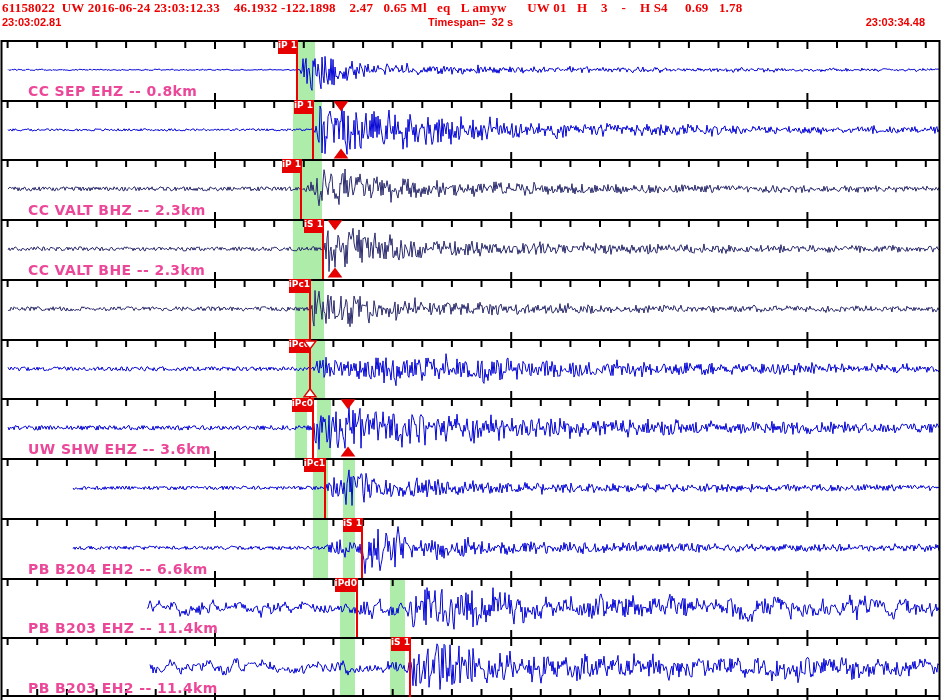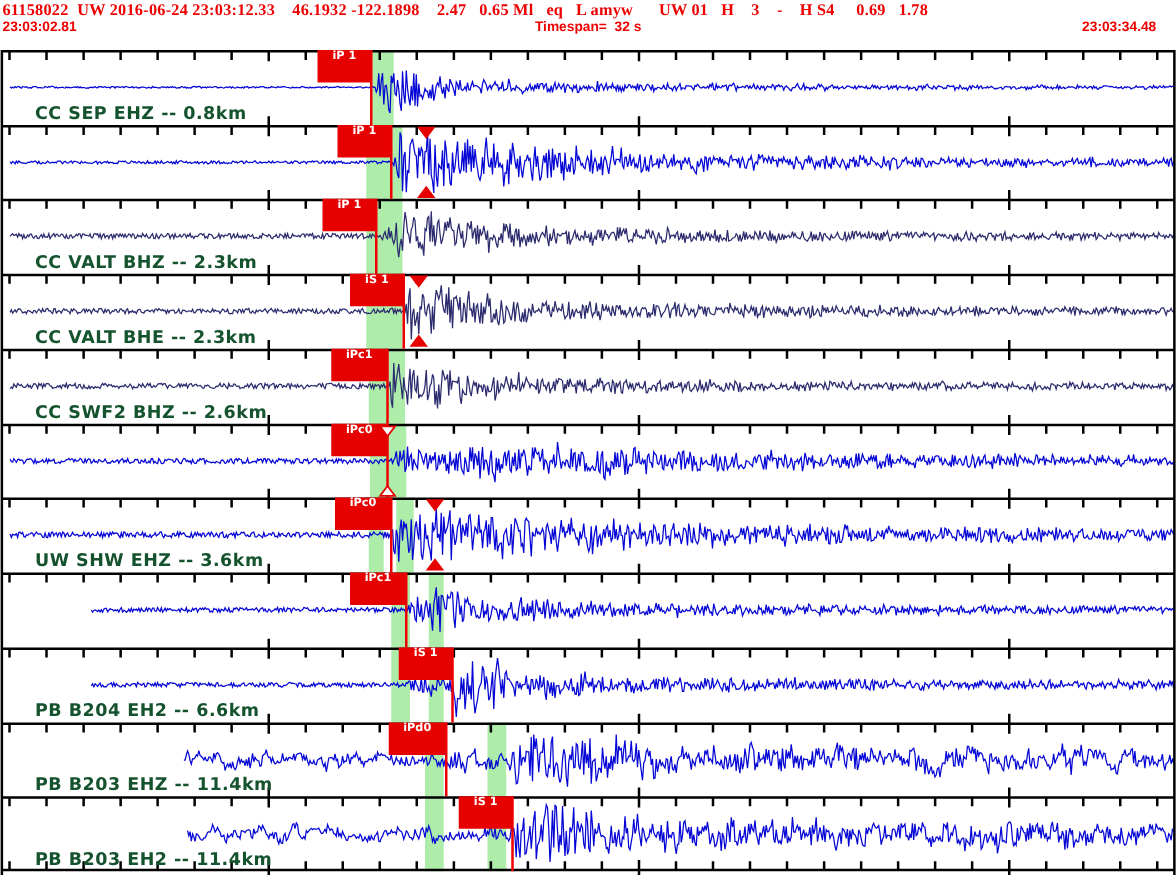--- a/index.html
+++ b/index.html
@@ -10,27 +10,27 @@
         color:#ee0000;white-space:pre;letter-spacing:0.2px;}
   .hdr2{position:absolute;left:2px;top:16px;width:937px;height:13px;
         font-family:"Liberation Sans",sans-serif;font-weight:bold;font-size:11px;color:#ee0000;}
   .hdr2 .mid{position:absolute;left:0;right:0;text-align:center;white-space:pre;}
   .hdr2 .lft{position:absolute;left:0;}
   .hdr2 .rgt{position:absolute;right:14px;margin-left:26px;}
   #plot{position:absolute;left:0;top:40px;width:941px;height:660px;}
   .row{position:absolute;left:0;width:941px;}
   .band{position:absolute;top:0;bottom:0;background:#aeecaa;}
   .wave{position:absolute;left:0;top:0;}
-  .stlabel{position:absolute;left:28px;bottom:1px;color:#14532d;
+  .stlabel{position:absolute;left:28px;bottom:1px;color:#ec4899;
         font-family:"DejaVu Sans",sans-serif;font-weight:bold;font-size:14px;
         letter-spacing:0.4px;white-space:pre;z-index:6;}
   .pline{position:absolute;top:0;bottom:0;width:2px;background:#ee0000;z-index:5;}
-  .pbox{position:absolute;top:0;height:26px;background:#e60000;color:#ffffff;
+  .pbox{position:absolute;top:0;height:14px;background:#e60000;color:#ffffff;
         font-family:"DejaVu Sans",sans-serif;font-weight:bold;font-size:9px;
-        line-height:11px;padding:0 12px;white-space:pre;z-index:6;}
+        line-height:11px;padding:0 0;white-space:pre;z-index:6;}
   .marks{position:absolute;left:0;top:0;z-index:6;}
   .overlay{position:absolute;left:0;top:0;z-index:4;pointer-events:none;}
 </style>
 </head>
 <body>
 
 <div class="app">
   <div class="hdr1">61158022  UW 2016-06-24 23:03:12.33    46.1932 -122.1898    2.47   0.65 Ml   eq   L amyw      UW 01   H    3    -    H S4     0.69   1.78</div>
   <div class="hdr2">
     <span class="lft">23:03:02.81</span>
@@ -81,21 +81,20 @@
         </svg>
         <div class="stlabel">CC VALT BHE -- 2.3km</div>
       </div>
       <div class="row" style="top: 238.92px; height: 59.73px;">
         <div class="band" style="left: 295px; width: 29px;"></div>
         <svg width="941" height="59.73" viewBox="0 0 941 59.73" class="wave">
           <polyline points="8,31.9 9,30.8 10,31.7 11,28.2 12,29.6 13,30.8 14,27.8 15,28.8 16,29.6 17,28.6 18,30.2 19,31.0 20,31.0 21,30.0 22,28.4 23,30.6 24,29.4 25,31.6 26,29.9 27,27.9 28,28.1 29,29.1 30,31.7 31,27.8 32,29.3 33,28.1 34,31.3 35,28.2 36,30.2 37,27.9 38,27.9 39,28.1 40,29.8 41,29.9 42,31.7 43,31.2 44,31.1 45,31.1 46,29.6 47,30.6 48,29.4 49,31.7 50,29.1 51,29.0 52,30.6 53,27.7 54,31.4 55,29.2 56,28.6 57,29.5 58,29.3 59,29.4 60,27.7 61,31.5 62,31.3 63,28.9 64,28.6 65,31.1 66,32.0 67,29.0 68,31.3 69,31.2 70,32.0 71,29.8 72,31.9 73,30.2 74,30.8 75,31.8 76,30.3 77,31.1 78,30.5 79,30.8 80,31.8 81,29.3 82,27.7 83,29.1 84,27.8 85,28.8 86,30.1 87,28.5 88,29.3 89,28.9 90,30.5 91,29.5 92,30.5 93,29.9 94,30.0 95,31.7 96,30.1 97,30.2 98,29.7 99,30.3 100,28.6 101,29.9 102,30.9 103,29.9 104,28.3 105,29.6 106,32.0 107,30.2 108,31.3 109,31.0 110,31.1 111,28.3 112,29.2 113,30.6 114,28.0 115,29.7 116,31.0 117,29.5 118,27.8 119,29.4 120,27.8 121,30.8 122,30.7 123,29.4 124,30.5 125,30.0 126,28.5 127,27.8 128,28.2 129,27.7 130,29.0 131,28.0 132,28.0 133,29.7 134,31.6 135,29.3 136,28.9 137,29.8 138,30.8 139,30.9 140,30.6 141,30.3 142,29.2 143,27.9 144,30.6 145,28.3 146,30.0 147,28.5 148,29.8 149,28.1 150,31.4 151,29.1 152,28.1 153,27.9 154,30.0 155,29.5 156,28.6 157,28.6 158,29.8 159,29.6 160,29.3 161,29.9 162,31.6 163,31.6 164,29.3 165,29.8 166,29.0 167,29.6 168,30.9 169,31.2 170,31.5 171,31.7 172,31.2 173,30.0 174,30.2 175,29.5 176,27.6 177,30.3 178,30.1 179,28.1 180,29.1 181,30.9 182,31.8 183,27.8 184,30.0 185,29.8 186,30.2 187,28.2 188,28.5 189,29.8 190,30.1 191,29.8 192,31.8 193,31.2 194,31.0 195,31.4 196,29.7 197,30.2 198,28.3 199,30.8 200,29.1 201,27.8 202,29.7 203,31.7 204,29.2 205,31.6 206,29.5 207,28.6 208,27.9 209,27.9 210,30.5 211,31.8 212,27.8 213,29.3 214,28.4 215,31.6 216,29.1 217,29.0 218,28.0 219,27.8 220,31.7 221,29.2 222,31.0 223,28.9 224,28.4 225,28.6 226,30.8 227,29.5 228,30.1 229,30.5 230,28.2 231,28.2 232,31.8 233,28.1 234,29.8 235,30.0 236,29.1 237,31.0 238,28.6 239,30.6 240,30.0 241,29.1 242,30.3 243,32.1 244,31.3 245,29.8 246,28.9 247,30.3 248,29.9 249,29.4 250,29.6 251,29.7 252,29.3 253,30.3 254,29.4 255,28.2 256,28.2 257,30.4 258,28.0 259,30.4 260,31.8 261,28.3 262,28.0 263,27.9 264,27.8 265,27.8 266,28.4 267,29.6 268,28.8 269,30.4 270,29.2 271,27.8 272,31.5 273,29.1 274,31.3 275,30.8 276,28.5 277,31.7 278,30.8 279,31.0 280,31.7 281,31.4 282,28.8 283,29.3 284,29.9 285,31.5 286,31.9 287,32.0 288,28.0 289,31.0 290,28.5 291,29.3 292,30.3 293,29.7 294,31.2 295,28.4 296,28.2 297,31.4 298,28.8 299,32.0 300,28.6 301,29.8 302,28.9 303,28.9 304,31.8 305,28.9 306,30.4 307,28.1 308,31.3 309,29.8 310,30.8 311,30.1 312,26.3 313,42.1 314,47.1 315,11.5 316,34.9 317,25.0 318,18.7 319,12.2 320,24.0 321,30.6 322,40.4 323,22.8 324,32.7 325,34.4 326,44.5 327,27.5 328,16.0 329,39.9 330,21.8 331,17.1 332,32.3 333,34.4 334,21.5 335,39.7 336,37.0 337,38.1 338,36.9 339,35.0 340,29.5 341,17.1 342,41.0 343,37.4 344,29.8 345,27.6 346,20.4 347,23.3 348,44.8 349,33.9 350,47.7 351,28.7 352,44.6 353,30.6 354,17.0 355,20.6 356,24.8 357,23.7 358,20.6 359,37.6 360,17.2 361,32.8 362,25.9 363,26.1 364,26.5 365,26.3 366,27.4 367,22.4 368,38.7 369,44.1 370,33.1 371,35.1 372,36.7 373,36.7 374,21.7 375,27.5 376,34.4 377,37.9 378,30.4 379,26.4 380,29.4 381,26.8 382,36.1 383,28.6 384,30.5 385,29.6 386,34.6 387,29.0 388,30.2 389,38.1 390,29.5 391,34.3 392,34.3 393,33.6 394,28.2 395,22.9 396,41.4 397,36.9 398,25.3 399,35.0 400,33.3 401,28.0 402,29.0 403,31.3 404,27.1 405,22.2 406,27.2 407,29.8 408,34.4 409,23.9 410,31.0 411,29.2 412,29.5 413,33.0 414,28.3 415,18.6 416,34.2 417,31.5 418,27.5 419,30.9 420,27.0 421,23.1 422,26.0 423,27.2 424,30.9 425,28.1 426,29.0 427,29.7 428,30.4 429,32.9 430,24.0 431,35.9 432,33.2 433,26.1 434,24.4 435,29.7 436,29.3 437,32.7 438,29.1 439,26.4 440,35.6 441,31.9 442,31.3 443,26.1 444,33.8 445,25.2 446,27.5 447,23.9 448,24.3 449,24.6 450,26.0 451,35.3 452,28.3 453,32.2 454,24.9 455,30.5 456,23.9 457,27.7 458,29.9 459,29.9 460,28.6 461,35.7 462,25.3 463,29.5 464,25.8 465,29.8 466,27.6 467,34.2 468,24.2 469,32.0 470,33.5 471,32.6 472,31.8 473,34.6 474,29.7 475,30.8 476,29.0 477,30.5 478,24.3 479,30.4 480,23.2 481,27.2 482,26.4 483,34.0 484,29.1 485,28.4 486,27.4 487,27.1 488,31.7 489,34.8 490,25.4 491,26.9 492,36.1 493,27.2 494,30.4 495,28.3 496,26.5 497,35.0 498,35.6 499,27.5 500,26.8 501,25.0 502,29.6 503,31.8 504,27.7 505,31.2 506,27.7 507,33.6 508,31.8 509,27.7 510,29.2 511,27.3 512,31.2 513,30.6 514,31.9 515,29.9 516,25.7 517,35.3 518,35.1 519,31.9 520,31.6 521,32.8 522,29.8 523,29.2 524,29.9 525,34.3 526,27.8 527,27.8 528,25.6 529,33.4 530,31.7 531,30.7 532,32.2 533,28.5 534,33.5 535,28.0 536,27.4 537,31.2 538,26.0 539,31.3 540,30.9 541,30.3 542,30.5 543,27.7 544,29.9 545,26.7 546,34.4 547,31.9 548,28.6 549,31.4 550,27.3 551,26.5 552,33.1 553,34.2 554,32.3 555,31.9 556,28.6 557,30.1 558,33.7 559,31.6 560,24.7 561,32.0 562,29.5 563,33.9 564,31.0 565,26.4 566,33.8 567,29.5 568,24.3 569,29.8 570,29.0 571,27.3 572,28.7 573,31.1 574,29.9 575,29.5 576,32.7 577,31.0 578,33.4 579,34.1 580,32.5 581,27.4 582,31.2 583,32.4 584,27.6 585,28.8 586,29.7 587,33.5 588,25.8 589,27.1 590,29.4 591,34.6 592,27.0 593,34.0 594,32.8 595,30.8 596,30.5 597,30.9 598,32.6 599,31.2 600,32.4 601,26.6 602,30.8 603,30.8 604,32.9 605,29.0 606,29.2 607,28.6 608,31.9 609,28.5 610,28.5 611,33.9 612,30.0 613,30.6 614,32.0 615,30.6 616,30.8 617,27.8 618,30.2 619,29.4 620,30.9 621,32.5 622,31.8 623,31.7 624,31.3 625,28.1 626,31.0 627,29.3 628,30.1 629,28.6 630,32.6 631,32.9 632,31.6 633,29.9 634,31.4 635,31.3 636,26.1 637,32.4 638,29.6 639,33.9 640,29.1 641,29.4 642,31.1 643,29.4 644,34.0 645,29.0 646,27.4 647,29.2 648,33.5 649,26.5 650,30.5 651,29.7 652,30.3 653,27.7 654,30.7 655,29.0 656,28.0 657,28.6 658,29.6 659,32.0 660,27.0 661,30.1 662,32.8 663,32.2 664,26.0 665,26.9 666,29.3 667,27.2 668,27.2 669,29.9 670,30.8 671,28.0 672,30.3 673,31.1 674,26.6 675,27.7 676,30.9 677,31.3 678,32.6 679,29.0 680,29.7 681,26.1 682,30.2 683,31.6 684,32.7 685,31.8 686,30.7 687,32.1 688,27.9 689,29.2 690,29.4 691,28.7 692,32.4 693,28.9 694,28.9 695,28.4 696,31.7 697,32.3 698,29.7 699,28.8 700,30.0 701,28.7 702,31.6 703,28.1 704,30.3 705,29.2 706,31.1 707,29.2 708,28.1 709,27.2 710,29.0 711,32.1 712,32.4 713,27.1 714,33.7 715,28.9 716,29.5 717,28.9 718,31.9 719,31.0 720,28.1 721,29.9 722,28.4 723,30.9 724,28.8 725,29.8 726,31.4 727,30.4 728,28.8 729,30.8 730,27.5 731,30.6 732,27.2 733,28.3 734,31.2 735,32.9 736,27.7 737,30.4 738,32.2 739,32.3 740,29.3 741,32.8 742,29.2 743,27.3 744,31.3 745,30.9 746,30.6 747,28.2 748,29.6 749,27.8 750,31.4 751,27.9 752,29.2 753,27.1 754,26.0 755,27.0 756,28.6 757,32.9 758,29.8 759,30.9 760,30.4 761,33.2 762,30.5 763,31.7 764,31.9 765,28.9 766,30.1 767,31.9 768,31.3 769,31.8 770,28.3 771,30.1 772,31.6 773,30.5 774,27.1 775,28.1 776,26.8 777,30.7 778,30.2 779,28.8 780,30.4 781,29.2 782,31.8 783,30.2 784,30.6 785,29.7 786,29.8 787,26.8 788,29.2 789,28.7 790,27.3 791,29.7 792,29.0 793,28.7 794,31.3 795,28.2 796,31.3 797,27.5 798,27.2 799,30.2 800,30.8 801,28.4 802,28.7 803,30.7 804,30.9 805,29.9 806,32.9 807,28.3 808,29.7 809,30.5 810,27.0 811,30.0 812,29.7 813,30.5 814,29.7 815,31.0 816,32.2 817,30.9 818,30.6 819,31.0 820,32.0 821,31.9 822,29.0 823,28.6 824,32.3 825,31.0 826,33.6 827,30.1 828,27.1 829,32.4 830,30.5 831,29.8 832,29.5 833,31.2 834,32.6 835,31.8 836,30.2 837,32.0 838,30.6 839,31.6 840,32.9 841,28.1 842,28.1 843,29.0 844,29.3 845,32.3 846,28.7 847,29.2 848,29.4 849,30.5 850,29.7 851,28.1 852,28.6 853,27.8 854,31.6 855,31.1 856,26.8 857,29.6 858,27.2 859,28.3 860,31.9 861,29.3 862,29.1 863,31.8 864,31.9 865,30.9 866,26.8 867,29.8 868,31.3 869,29.8 870,31.2 871,27.4 872,32.0 873,30.7 874,30.7 875,30.7 876,28.4 877,29.6 878,31.2 879,30.2 880,30.0 881,31.4 882,32.1 883,31.8 884,28.4 885,28.5 886,28.0 887,30.7 888,30.4 889,29.9 890,28.9 891,28.9 892,33.0 893,27.7 894,28.8 895,30.0 896,28.0 897,28.5 898,27.4 899,30.8 900,29.6 901,32.2 902,31.2 903,31.2 904,29.5 905,31.8 906,31.7 907,27.2 908,29.0 909,28.5 910,30.2 911,28.7 912,30.1 913,31.8 914,28.3 915,31.5 916,28.6 917,29.4 918,30.8 919,28.7 920,30.2 921,31.8 922,29.4 923,31.1 924,30.5 925,30.2 926,31.1 927,28.7 928,31.6 929,28.3 930,29.8 931,28.5 932,28.3 933,33.1 934,30.2 935,30.9 936,32.9 937,31.4 938,28.8 939,31.0" fill="none" stroke="#2b2b6e" stroke-width="1"></polyline>
         </svg>
         <div class="pline" style="left: 309px;"></div>
         <div class="pbox" style="right: 631px;">iPc1</div>
-        <div class="stlabel">CC SWF2 BHZ -- 2.6km</div>
       </div>
       <div class="row" style="top: 298.65px; height: 59.73px;">
         <div class="band" style="left: 296px; width: 29px;"></div>
         <svg width="941" height="59.73" viewBox="0 0 941 59.73" class="wave">
           <polyline points="8,28.3 9,30.4 10,30.6 11,28.0 12,29.4 13,30.8 14,28.8 15,28.3 16,29.4 17,29.0 18,29.2 19,31.9 20,30.8 21,28.8 22,28.3 23,28.5 24,28.0 25,28.4 26,29.7 27,31.7 28,28.4 29,31.7 30,30.1 31,30.9 32,30.2 33,29.9 34,28.7 35,30.8 36,30.4 37,28.1 38,31.2 39,28.4 40,30.1 41,29.3 42,29.4 43,28.4 44,31.6 45,31.5 46,31.2 47,30.7 48,31.7 49,29.9 50,30.3 51,30.3 52,29.8 53,28.7 54,28.7 55,27.8 56,29.1 57,28.1 58,28.2 59,30.4 60,28.4 61,30.0 62,29.7 63,29.2 64,27.8 65,28.3 66,30.6 67,31.4 68,28.2 69,30.9 70,28.7 71,28.0 72,28.6 73,31.6 74,30.6 75,28.7 76,30.7 77,30.1 78,31.3 79,28.7 80,29.2 81,30.1 82,30.5 83,29.9 84,28.2 85,30.2 86,31.7 87,31.0 88,31.7 89,30.3 90,29.5 91,30.8 92,30.5 93,29.5 94,28.9 95,31.6 96,29.5 97,28.6 98,27.9 99,30.9 100,29.3 101,30.6 102,28.0 103,30.3 104,31.7 105,31.0 106,30.7 107,30.5 108,28.5 109,28.8 110,28.5 111,31.4 112,31.6 113,29.2 114,29.8 115,30.8 116,28.5 117,31.3 118,31.3 119,29.9 120,31.3 121,28.0 122,28.0 123,31.5 124,30.0 125,31.4 126,31.9 127,27.8 128,29.4 129,31.8 130,31.9 131,31.2 132,28.7 133,29.5 134,28.7 135,28.3 136,28.6 137,29.0 138,29.1 139,30.8 140,30.4 141,27.9 142,28.5 143,30.5 144,31.7 145,31.8 146,29.2 147,27.8 148,28.0 149,30.2 150,29.3 151,30.6 152,29.6 153,31.8 154,28.6 155,30.9 156,31.8 157,31.5 158,29.1 159,29.7 160,27.9 161,28.9 162,28.0 163,27.8 164,31.7 165,29.2 166,30.0 167,30.5 168,30.7 169,31.3 170,30.7 171,30.9 172,31.4 173,30.2 174,30.6 175,30.8 176,31.7 177,29.2 178,29.0 179,30.0 180,31.8 181,31.3 182,29.2 183,30.8 184,28.5 185,28.2 186,30.9 187,31.9 188,28.6 189,27.9 190,29.7 191,27.8 192,28.6 193,28.8 194,31.8 195,30.6 196,31.7 197,30.6 198,27.9 199,31.4 200,31.3 201,30.9 202,30.2 203,30.5 204,29.8 205,31.2 206,28.2 207,29.4 208,28.4 209,28.5 210,31.0 211,28.1 212,27.8 213,31.0 214,28.3 215,28.2 216,29.5 217,31.2 218,29.1 219,30.7 220,31.7 221,29.2 222,30.2 223,27.8 224,28.9 225,28.2 226,29.5 227,28.5 228,31.3 229,28.4 230,29.9 231,29.7 232,29.1 233,31.8 234,29.7 235,31.7 236,30.1 237,27.8 238,28.1 239,28.3 240,31.1 241,30.9 242,31.6 243,28.8 244,28.6 245,29.6 246,28.3 247,31.9 248,31.0 249,30.5 250,29.5 251,28.2 252,28.3 253,28.0 254,30.4 255,29.8 256,31.8 257,29.0 258,30.1 259,30.0 260,27.9 261,31.7 262,29.9 263,29.1 264,29.2 265,29.8 266,28.7 267,31.4 268,30.6 269,28.2 270,31.0 271,28.1 272,29.5 273,28.4 274,31.1 275,29.0 276,29.4 277,30.2 278,32.0 279,30.6 280,29.1 281,30.9 282,31.0 283,27.9 284,28.1 285,30.7 286,29.7 287,30.8 288,28.6 289,29.4 290,30.6 291,30.7 292,28.0 293,28.5 294,29.9 295,31.6 296,29.5 297,30.4 298,31.7 299,31.2 300,29.2 301,29.3 302,30.3 303,31.7 304,29.1 305,28.6 306,29.8 307,30.5 308,28.6 309,28.7 310,30.3 311,30.2 312,29.2 313,28.0 314,31.6 315,29.0 316,27.3 317,22.1 318,31.2 319,34.0 320,21.6 321,29.2 322,27.6 323,21.1 324,38.4 325,35.4 326,18.2 327,34.1 328,26.3 329,24.4 330,37.3 331,28.2 332,31.7 333,33.8 334,35.8 335,21.3 336,22.5 337,25.1 338,29.0 339,31.9 340,26.8 341,23.4 342,36.4 343,31.4 344,25.0 345,31.7 346,26.1 347,29.2 348,22.6 349,36.8 350,35.7 351,25.3 352,32.0 353,29.6 354,24.2 355,31.7 356,24.8 357,37.7 358,32.0 359,39.9 360,22.2 361,33.5 362,30.9 363,28.8 364,37.4 365,23.9 366,37.7 367,24.8 368,22.9 369,35.2 370,38.3 371,40.1 372,26.9 373,31.3 374,38.0 375,37.9 376,18.8 377,30.2 378,18.9 379,36.6 380,23.7 381,26.6 382,33.4 383,21.9 384,44.0 385,29.2 386,18.7 387,37.1 388,29.2 389,29.3 390,33.2 391,41.1 392,28.3 393,21.5 394,38.7 395,41.0 396,46.7 397,27.2 398,37.4 399,27.9 400,39.3 401,32.4 402,35.8 403,26.3 404,22.5 405,33.7 406,25.3 407,21.3 408,36.8 409,38.4 410,26.4 411,33.8 412,23.1 413,37.1 414,35.8 415,20.4 416,35.7 417,24.1 418,25.4 419,20.8 420,24.6 421,32.7 422,41.6 423,33.4 424,36.6 425,36.8 426,19.0 427,27.7 428,18.9 429,23.0 430,24.3 431,22.9 432,30.3 433,26.8 434,20.1 435,36.9 436,28.8 437,30.1 438,33.5 439,40.0 440,30.1 441,29.3 442,31.2 443,24.5 444,34.3 445,32.2 446,14.7 447,22.6 448,28.8 449,36.0 450,30.5 451,30.8 452,33.3 453,29.0 454,29.5 455,34.2 456,35.4 457,19.9 458,34.6 459,23.9 460,23.1 461,37.9 462,32.4 463,24.2 464,34.0 465,22.8 466,23.1 467,26.4 468,38.1 469,31.5 470,37.2 471,35.2 472,37.5 473,35.2 474,33.9 475,36.6 476,37.3 477,33.5 478,21.8 479,37.4 480,39.1 481,25.5 482,21.9 483,42.8 484,44.4 485,30.3 486,38.3 487,35.2 488,41.6 489,30.3 490,30.9 491,36.5 492,22.7 493,34.5 494,23.3 495,34.4 496,34.1 497,21.1 498,23.4 499,28.6 500,41.0 501,24.4 502,40.2 503,34.4 504,32.3 505,33.9 506,32.3 507,19.8 508,19.0 509,31.2 510,30.7 511,21.9 512,31.4 513,32.1 514,28.5 515,31.5 516,28.5 517,40.4 518,25.9 519,24.4 520,30.8 521,31.2 522,35.2 523,22.4 524,24.2 525,25.3 526,31.8 527,32.6 528,29.3 529,24.8 530,35.6 531,36.8 532,24.6 533,33.2 534,33.6 535,30.0 536,28.1 537,33.4 538,35.9 539,28.0 540,28.6 541,32.3 542,25.4 543,22.8 544,24.8 545,36.7 546,22.5 547,21.9 548,36.2 549,31.5 550,27.0 551,32.4 552,22.5 553,27.3 554,38.0 555,25.9 556,32.6 557,31.1 558,37.5 559,36.5 560,37.2 561,26.6 562,32.4 563,31.6 564,30.5 565,29.4 566,31.8 567,32.7 568,32.6 569,33.1 570,24.6 571,34.7 572,28.1 573,23.8 574,38.1 575,35.5 576,26.3 577,31.0 578,36.3 579,37.3 580,25.8 581,30.4 582,36.3 583,34.1 584,33.6 585,30.8 586,26.4 587,35.0 588,28.9 589,23.3 590,32.4 591,35.7 592,33.5 593,32.9 594,34.7 595,35.8 596,34.7 597,29.5 598,30.2 599,30.4 600,32.1 601,32.8 602,34.2 603,27.9 604,26.6 605,31.4 606,27.5 607,25.2 608,25.3 609,29.3 610,33.3 611,36.6 612,26.3 613,36.6 614,25.0 615,27.9 616,29.2 617,20.8 618,29.4 619,27.4 620,27.7 621,27.8 622,35.9 623,27.3 624,28.7 625,27.8 626,32.1 627,34.0 628,24.4 629,27.7 630,35.1 631,33.6 632,32.0 633,27.1 634,31.6 635,37.4 636,30.3 637,30.3 638,28.6 639,31.8 640,28.6 641,27.0 642,38.0 643,32.7 644,23.3 645,27.1 646,33.1 647,27.3 648,27.8 649,30.9 650,25.3 651,35.9 652,29.6 653,31.0 654,31.0 655,31.5 656,33.4 657,27.0 658,33.7 659,32.9 660,31.6 661,31.5 662,29.2 663,26.8 664,24.9 665,26.0 666,33.7 667,28.8 668,29.2 669,31.3 670,27.2 671,31.3 672,34.8 673,34.1 674,27.6 675,32.1 676,25.6 677,33.5 678,29.2 679,35.8 680,28.8 681,27.6 682,33.2 683,34.8 684,32.0 685,23.9 686,33.9 687,23.7 688,31.7 689,29.4 690,24.3 691,27.2 692,29.3 693,29.5 694,31.7 695,27.3 696,29.1 697,25.8 698,29.3 699,25.4 700,30.3 701,25.2 702,35.4 703,34.0 704,30.9 705,36.0 706,30.6 707,30.4 708,34.6 709,26.5 710,24.9 711,33.4 712,24.1 713,35.1 714,28.4 715,31.4 716,31.5 717,31.2 718,28.4 719,28.7 720,30.9 721,25.6 722,27.1 723,29.5 724,27.6 725,32.2 726,28.1 727,32.7 728,30.8 729,32.1 730,32.4 731,31.4 732,35.5 733,29.3 734,27.7 735,29.5 736,26.3 737,29.8 738,28.9 739,25.1 740,30.1 741,30.1 742,33.1 743,27.3 744,32.0 745,30.3 746,27.1 747,31.0 748,26.3 749,25.8 750,25.8 751,26.0 752,30.1 753,27.7 754,32.8 755,31.8 756,28.2 757,30.1 758,32.2 759,33.2 760,30.6 761,34.6 762,24.9 763,33.6 764,25.5 765,31.5 766,32.2 767,28.8 768,28.0 769,30.2 770,33.1 771,32.6 772,28.2 773,25.5 774,33.0 775,34.8 776,34.1 777,31.4 778,25.4 779,27.7 780,35.5 781,32.3 782,29.3 783,26.1 784,33.6 785,29.5 786,31.0 787,26.6 788,25.0 789,32.1 790,30.9 791,30.1 792,32.0 793,30.5 794,36.1 795,26.1 796,31.3 797,31.1 798,26.8 799,24.0 800,33.4 801,26.6 802,29.1 803,28.6 804,31.6 805,32.5 806,26.9 807,28.9 808,32.8 809,27.7 810,30.5 811,33.6 812,23.5 813,27.4 814,34.6 815,27.9 816,25.5 817,27.7 818,28.3 819,30.7 820,27.1 821,28.9 822,31.3 823,28.4 824,31.2 825,29.9 826,31.6 827,32.7 828,29.7 829,24.9 830,25.7 831,31.9 832,28.0 833,28.7 834,29.1 835,25.7 836,33.4 837,28.1 838,29.7 839,29.4 840,30.5 841,30.9 842,24.7 843,26.9 844,33.1 845,29.0 846,29.2 847,29.8 848,31.0 849,26.4 850,30.0 851,27.6 852,31.3 853,31.7 854,27.8 855,30.6 856,29.8 857,29.3 858,27.6 859,32.5 860,29.9 861,30.2 862,29.4 863,30.7 864,29.1 865,27.2 866,31.8 867,27.4 868,31.6 869,30.5 870,29.9 871,31.2 872,24.4 873,27.7 874,28.4 875,29.2 876,32.4 877,32.7 878,26.1 879,30.1 880,27.8 881,30.9 882,25.0 883,29.6 884,28.5 885,31.1 886,29.1 887,26.3 888,28.9 889,29.4 890,29.8 891,31.8 892,30.9 893,28.2 894,33.2 895,28.1 896,32.7 897,34.0 898,31.8 899,32.0 900,29.4 901,29.3 902,28.9 903,25.0 904,29.6 905,28.5 906,29.8 907,24.5 908,31.6 909,28.6 910,30.5 911,30.6 912,31.2 913,28.5 914,29.6 915,33.0 916,32.1 917,27.8 918,31.6 919,30.7 920,27.1 921,30.2 922,29.2 923,28.3 924,30.0 925,28.0 926,29.8 927,33.3 928,28.0 929,31.6 930,29.0 931,28.2 932,27.4 933,28.6 934,32.7 935,31.4 936,30.1 937,32.2 938,31.2 939,33.1" fill="none" stroke="#0505d6" stroke-width="1"></polyline>
         </svg>
         <div class="pline" style="left: 309px;"></div>
         <div class="pbox" style="right: 631px;">iPc0</div>
         <svg width="941" height="59.73" class="marks">
           <polygon points="304,2 316,2 310,10" fill="#ffffff" stroke="#e60000" stroke-width="1.4"></polygon>

